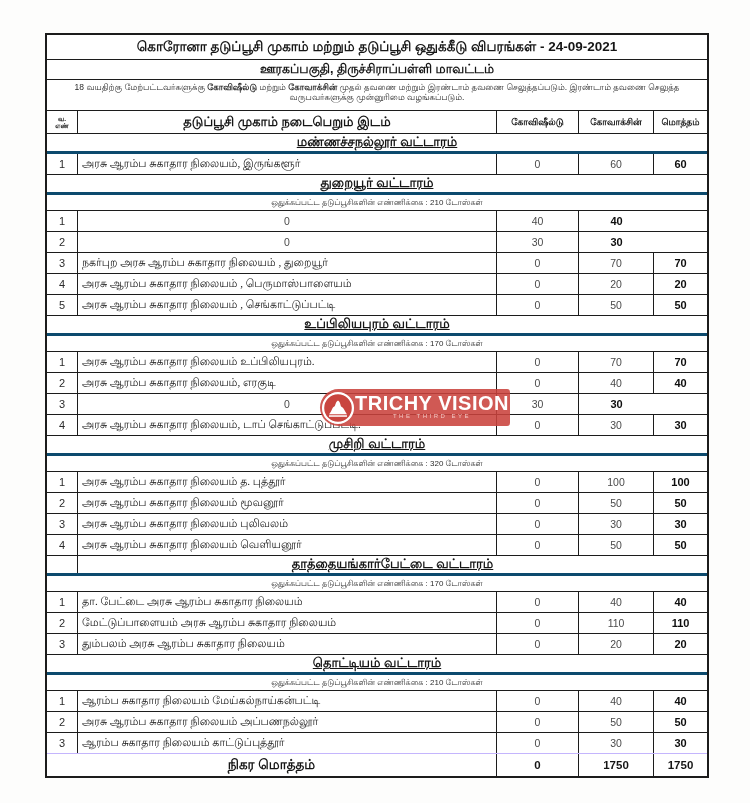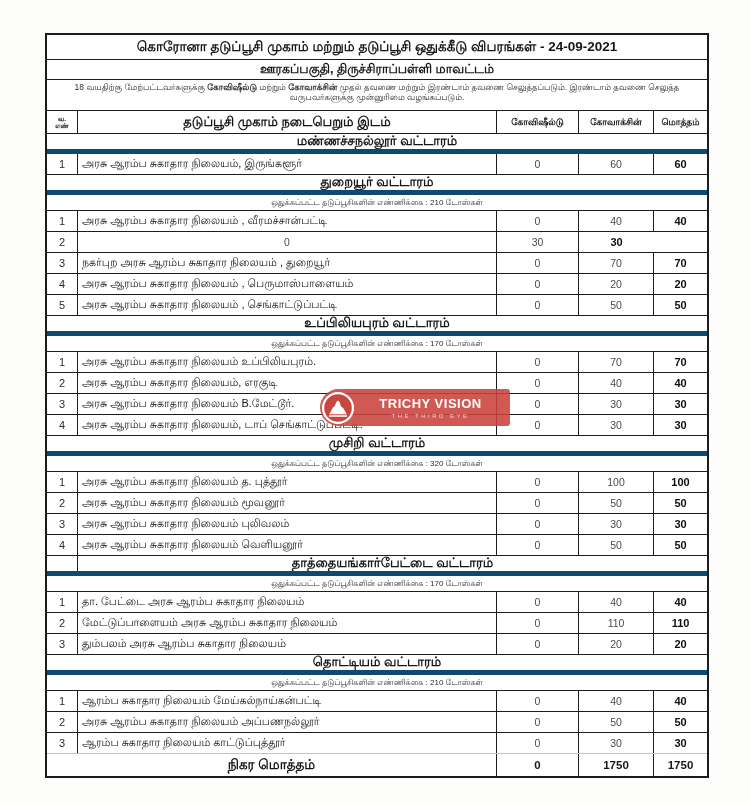--- a/index.html
+++ b/index.html
@@ -21,49 +21,49 @@
   .cell { border-right:1px solid #1c1c1c; overflow:hidden; white-space:nowrap; }
   .cell:last-child { border-right:none; }
 
   .header-row { height:23px; border-bottom:1px solid #1c1c1c; }
   .header-row .cell { display:flex; align-items:center; justify-content:center;
     font-weight:bold; }
   .h-sno { flex-direction:column; font-size:6.5px; line-height:7px; }
   .h-place { font-size:13px; }
   .h-vax { font-size:9px; }
 
-  .section-row { height:21px; border-bottom:5px solid #0c4a6e; border-top:1px solid #1c1c1c; margin-top:-1px; }
+  .section-row { height:21px; border-bottom:3px solid #0c4a6e; border-top:1px solid #1c1c1c; margin-top:-1px;text-decoration:underline; }
   .section-row .title-cell { grid-column:1 / -1; display:flex; align-items:center;
     justify-content:center; font-weight:bold; font-size:13px; border-right:none; }
   .section-row.split .sno-empty { grid-column:1; border-right:1px solid #1c1c1c; }
   .section-row.split .title-cell { grid-column:2 / -1; }
 
   .alloc-row { height:16px; border-bottom:1px solid #1c1c1c; display:flex;
     align-items:center; justify-content:center; font-size:8px; color:#2e2e2e; }
 
   .data-row { height:21px; border-bottom:1px solid #1c1c1c; }
   .data-row:last-child { border-bottom:1px solid #1c1c1c; }
   .data-row .cell { display:flex; align-items:center; }
   .c-sno { justify-content:center; font-size:11px; color:#2b2b2b; }
-  .c-place { padding-left:4px; font-size:11px; color:#141414; }
+  .c-place { padding-left:4px; font-size:11px; color:#141414;font-family:Liberation Serif, serif; }
   .c-num { justify-content:center; font-size:10.5px; color:#4a4a4a; }
   .c-total { justify-content:center; font-size:11px; font-weight:bold; color:#0e0e0e; }
 
   .footer-row { height:23px; border-top:1px solid #c4b5fd; margin-top:-1px; }
   .footer-row .cell { display:flex; align-items:center; justify-content:center; font-weight:bold; }
   .f-label { grid-column:1 / 3; font-size:13.5px; }
   .f-num { font-size:11.5px; }
 
   .watermark { position:absolute; left:320px; top:389px; width:190px; height:37px;
     display:flex; align-items:center; background:rgba(202,66,60,0.88);
     border-radius:19px 3px 3px 19px; z-index:5; }
   .wm-logo { width:34px; height:34px; margin-left:1px; flex:0 0 auto; }
   .wm-text { flex:1; display:flex; flex-direction:column; align-items:center;
     justify-content:center; padding-right:4px; }
-  .wm-name { font-size:13px; font-weight:bold; letter-spacing:0.5px; color:#ffffff;
+  .wm-name { font-size:20px; font-weight:bold; letter-spacing:0.5px; color:#ffffff;
     line-height:17px; white-space:nowrap; }
   .wm-tag { font-size:6px; letter-spacing:2.5px; color:#f2c5c0; line-height:8px;
     white-space:nowrap; }
 </style>
 </head>
 <body>
 
 <div class="page">
 
   <div class="doc-table">
@@ -102,21 +102,20 @@
   <div class="grid section-row">
 
     <div class="cell title-cell">துறையூர் வட்டாரம்</div>
   </div>
   <div class="alloc-row">
     <span>ஒதுக்கப்பட்ட தடுப்பூசிகளின் எண்ணிக்கை : 210 டோஸ்கள்</span>
   </div>
 
   <div class="grid data-row">
     <div class="cell c-sno">1</div>
-    <div class="cell c-place">அரசு ஆரம்ப சுகாதார நிலையம் , வீரமச்சான்பட்டி</div>
     <div class="cell c-num">0</div>
     <div class="cell c-num">40</div>
     <div class="cell c-total">40</div>
   </div>
 
   <div class="grid data-row">
     <div class="cell c-sno">2</div>
     <div class="cell c-num">0</div>
     <div class="cell c-num">30</div>
     <div class="cell c-total">30</div>
@@ -165,21 +164,20 @@
   <div class="grid data-row">
     <div class="cell c-sno">2</div>
     <div class="cell c-place">அரசு ஆரம்ப சுகாதார நிலையம், எரகுடி</div>
     <div class="cell c-num">0</div>
     <div class="cell c-num">40</div>
     <div class="cell c-total">40</div>
   </div>
 
   <div class="grid data-row">
     <div class="cell c-sno">3</div>
-    <div class="cell c-place">அரசு ஆரம்ப சுகாதார நிலையம் B.மேட்டூர்.</div>
     <div class="cell c-num">0</div>
     <div class="cell c-num">30</div>
     <div class="cell c-total">30</div>
   </div>
 
   <div class="grid data-row">
     <div class="cell c-sno">4</div>
     <div class="cell c-place">அரசு ஆரம்ப சுகாதார நிலையம், டாப் செங்காட்டுப்பட்டி.</div>
     <div class="cell c-num">0</div>
     <div class="cell c-num">30</div>

